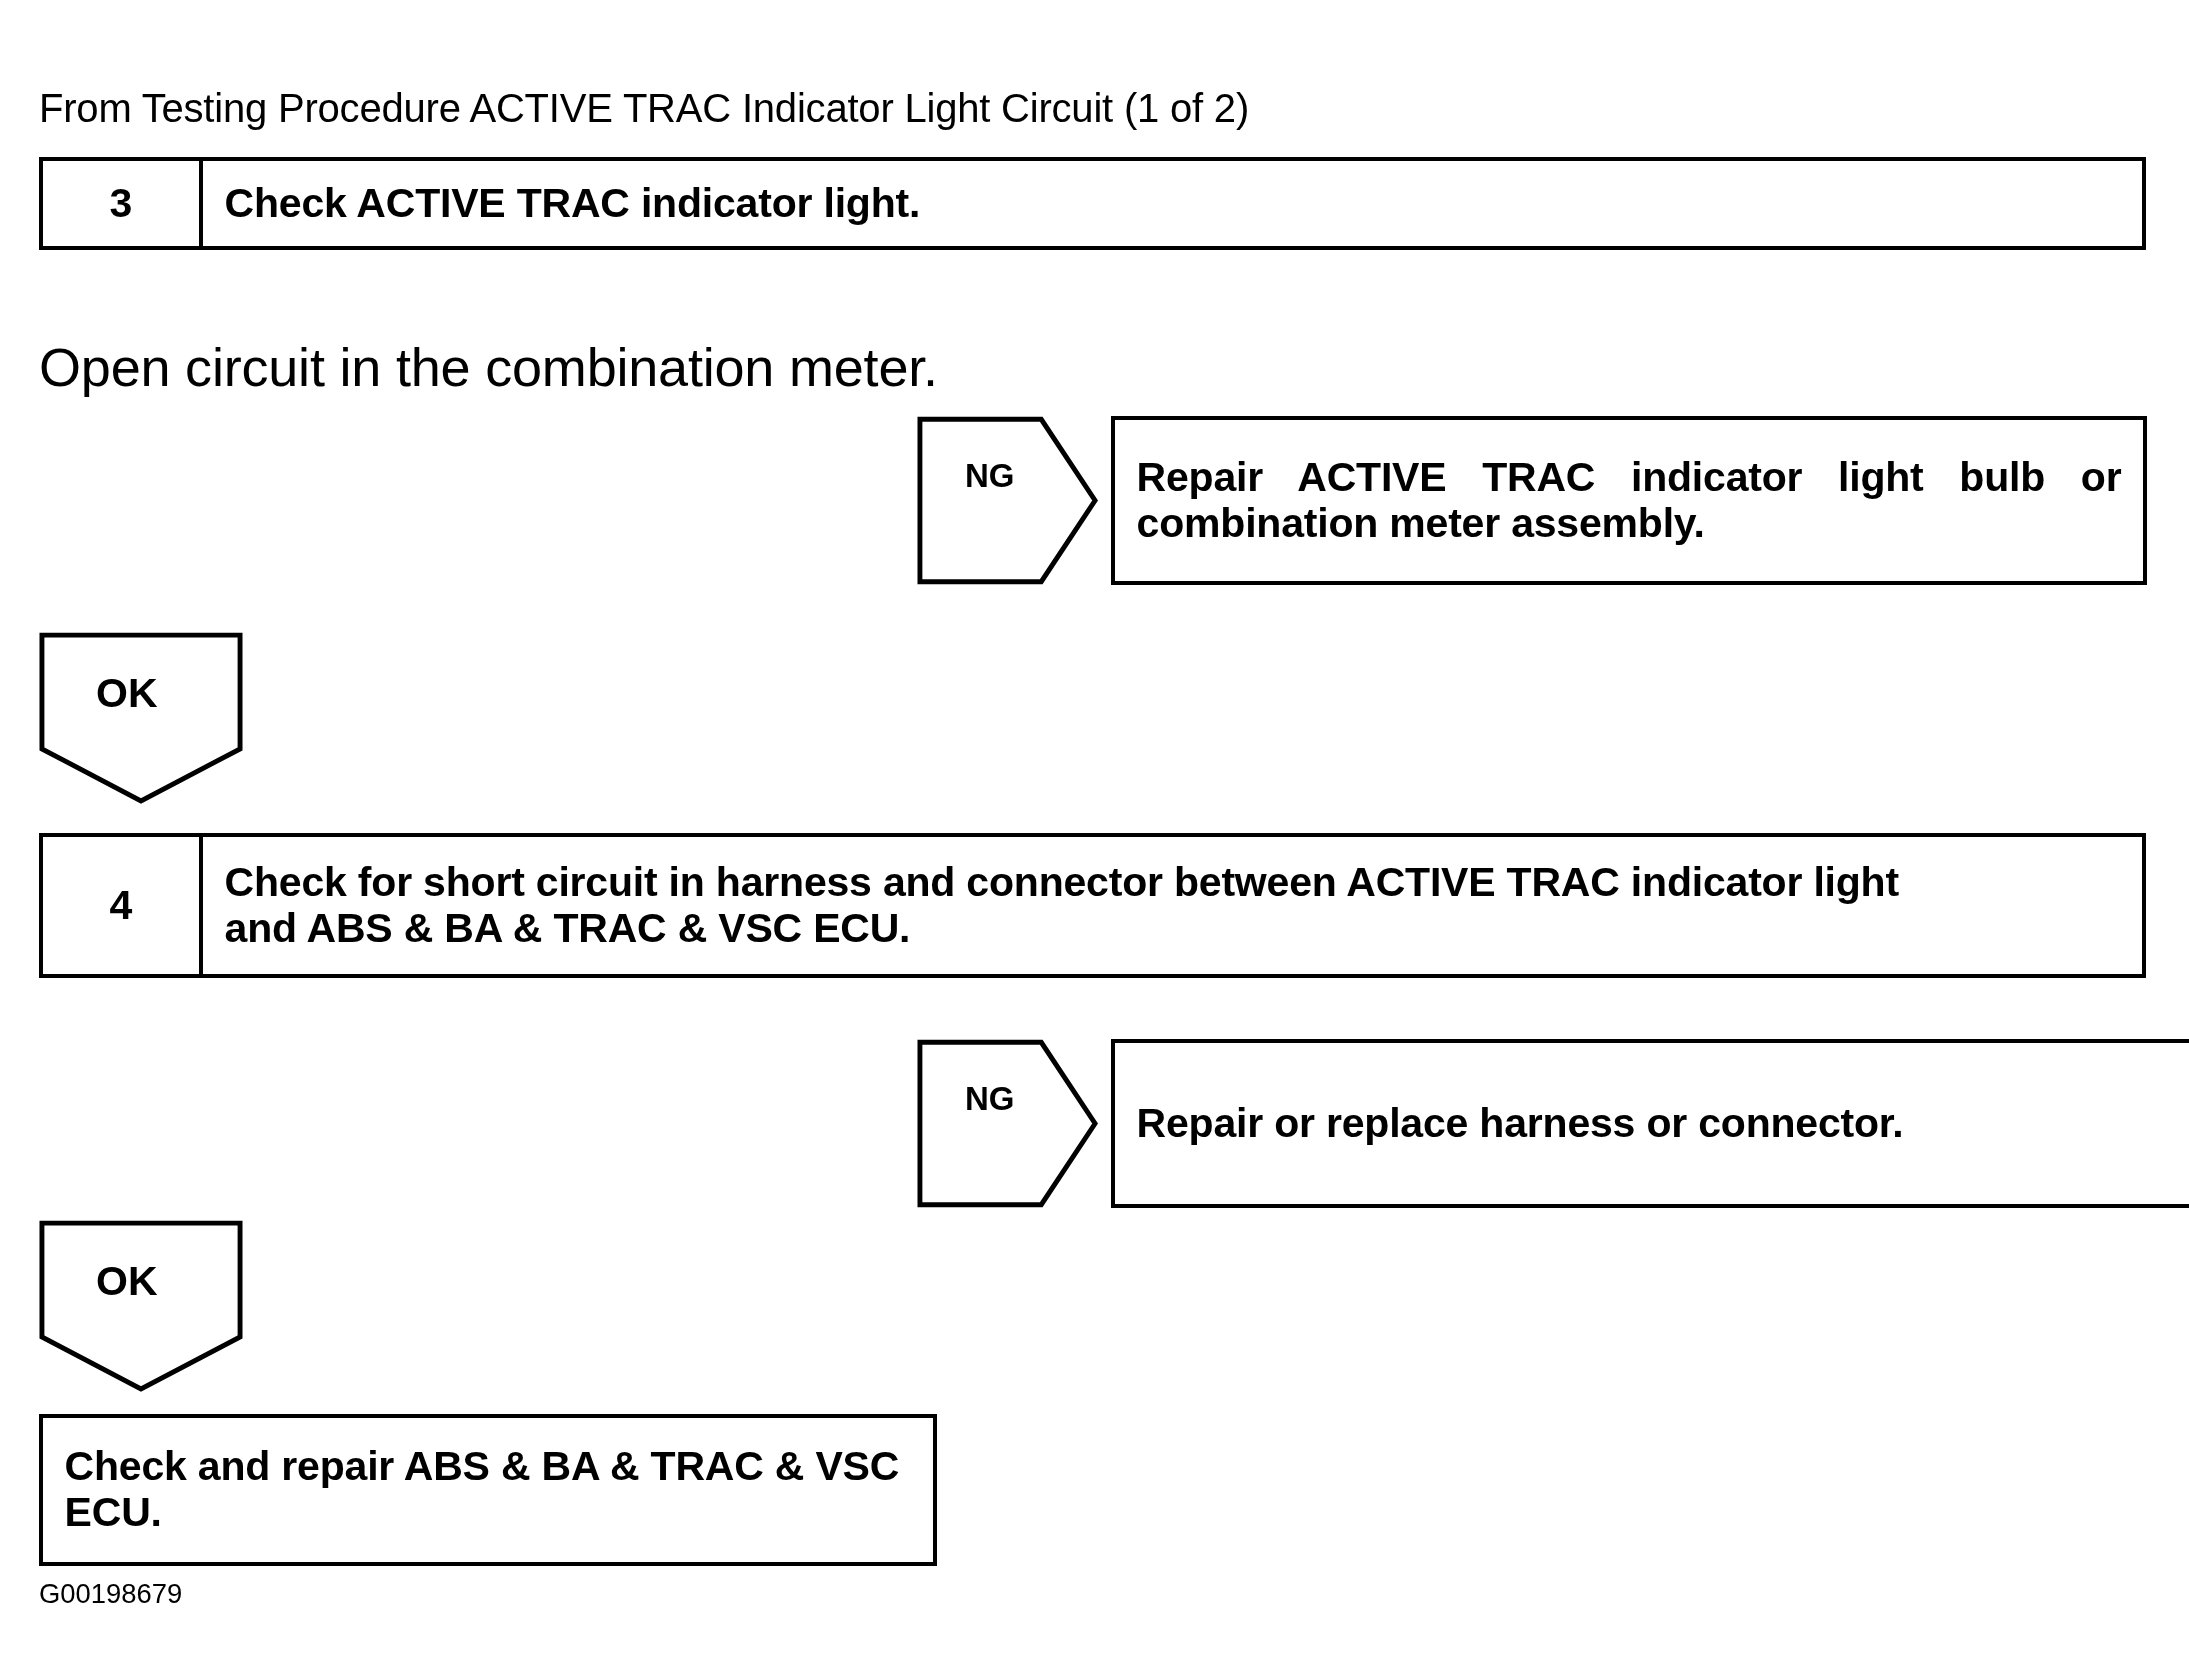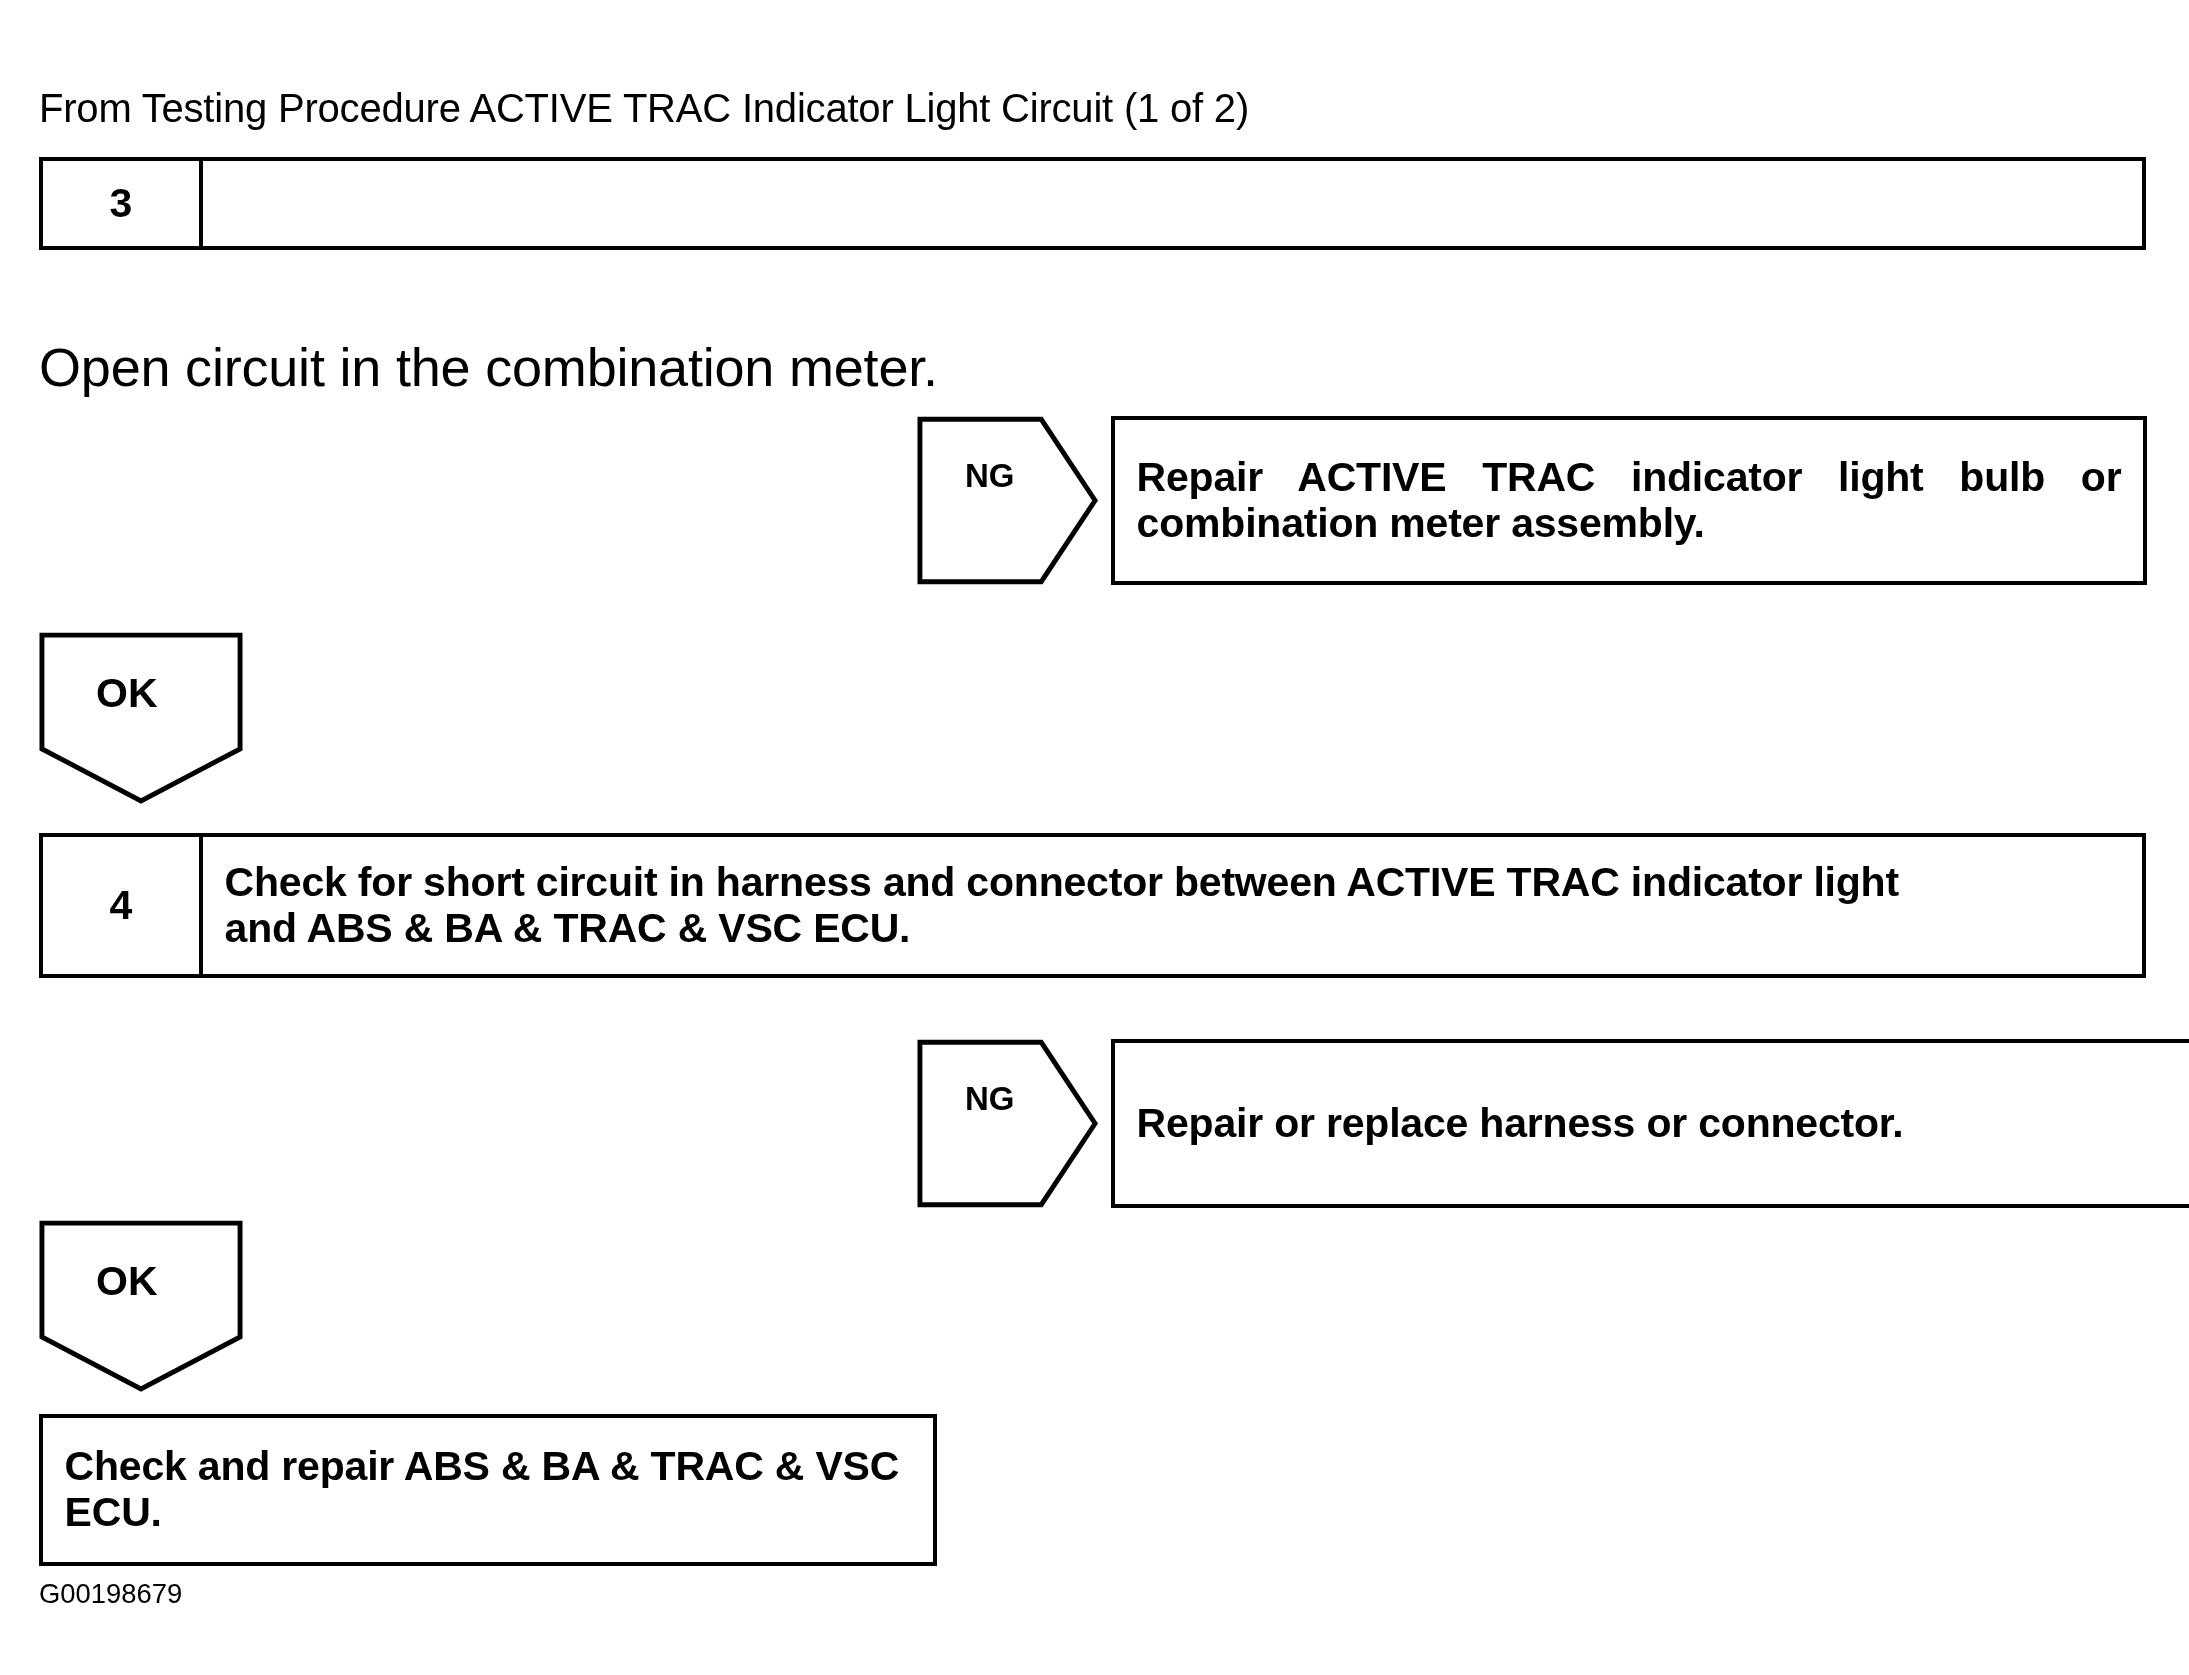--- a/index.html
+++ b/index.html
@@ -137,20 +137,23 @@
 <body>
 
 <div id="page">
 
   <div class="hdr-text" style="left:39px; top:45px;margin-top:43px;">From Testing Procedure ACTIVE TRAC Indicator Light Circuit (1 of 2)</div>
 
   <div class="step-box" style="left:39px; top:157px; width:2107px; height:93px;">
     <div class="step-num-cell">
       <span class="step-num">3</span>
     </div>
+    <div class="step-body">
+      <span class="step-body-text">Check ACTIVE TRAC indicator light.</span>
+    </div>
   </div>
 
   <div class="plain-text" style="left:39px; top:340px;">Open circuit in the combination meter.</div>
 
   <div class="ng-arrow" style="left:917px; top:416px; width:181px; height:169px;">
     <svg width="181" height="169" viewBox="0 0 185 172" xmlns="http://www.w3.org/2000/svg">
       <polygon points="3,3 127,3 182,86 127,169 3,169" fill="#ffffff" stroke="#000000" stroke-width="5" stroke-linejoin="miter"></polygon>
     </svg>
   </div>
   <div class="ng-label" style="left:965px; top:459px;">NG</div>

